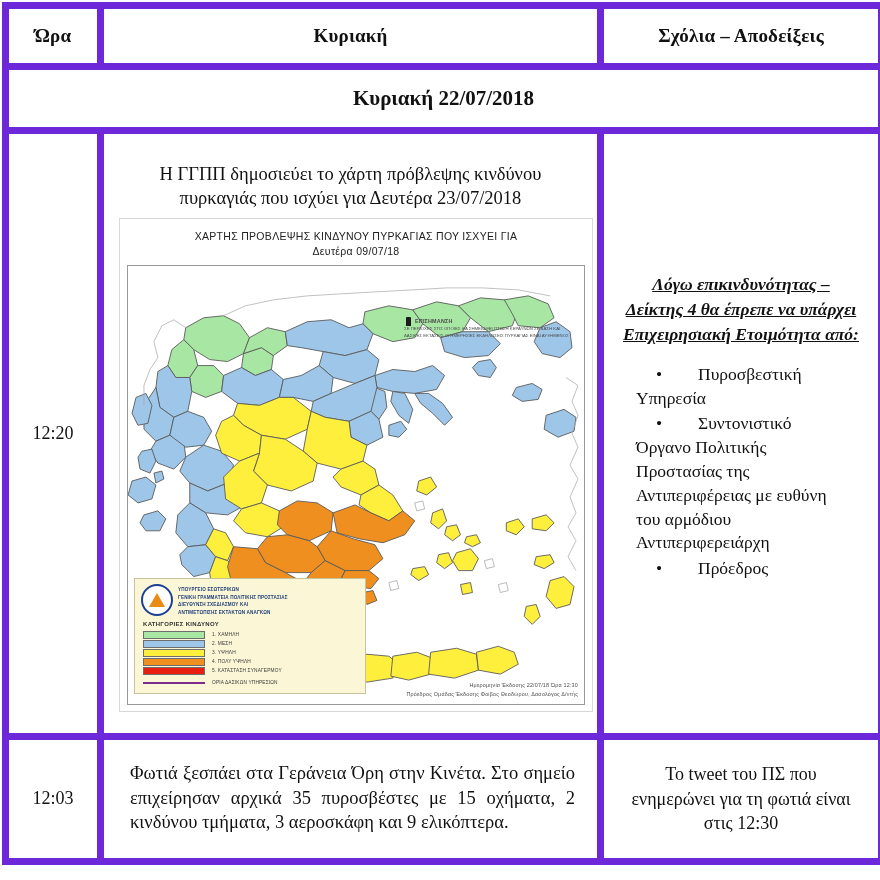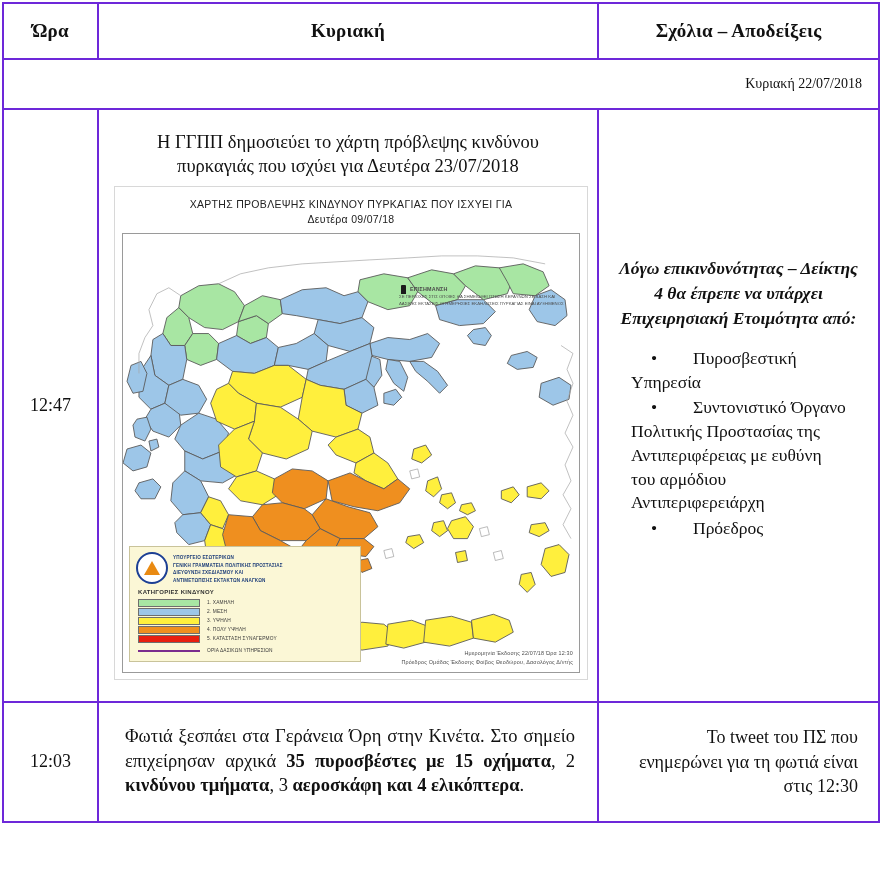--- a/index.html
+++ b/index.html
@@ -11,64 +11,65 @@
   }
   .page{position:relative;width:880px;height:880px;box-sizing:border-box;}
 
   table.doc{
     width:876px;
     margin:2px 0 0 2px;
     border-collapse:collapse;
     table-layout:fixed;
   }
   table.doc td, table.doc th{
-    border:2px solid #6d28d9;
+    border:7px solid #6d28d9;
     vertical-align:middle;
     padding:16px;
     background:#fff;
   }
   .col-time{width:95px;}
   .col-event{width:500px;}
   .col-notes{width:281px;}
 
   .hdr{
     text-align:center;
     font-weight:bold;
     font-size:19px;
     padding:8px 4px 9px 4px;
     letter-spacing:.2px;
   }
 
   .dayrow{
-    text-align:right;
-    font-weight:normal;
-    font-size:14px;
+    text-align:center;
+    font-weight:bold;
+    font-size:21px;
     padding:12px 4px 14px 4px;
   }
 
   .time-cell{
     text-align:center;
     font-size:18px;
     vertical-align:middle;
   }
 
   .event-cell{padding:6px 8px 8px 8px;vertical-align:top;}
   .notes-cell{padding:8px 10px 10px 12px;vertical-align:top;}
 
   .event-head{
     text-align:center;
     font-size:18.5px;
     line-height:1.32;
-    margin:4px 6px 8px 6px;
+    margin:12px 6px 8px 6px;
   }
 
   .notes-head{
     text-align:center;
     font-weight:bold;
     font-style:italic;
+    text-decoration:underline;
     font-size:17.5px;
     line-height:1.42;
     margin:2px 2px 8px 2px;
   }
 
   ul.notes-list{
     list-style:none;
     margin:16px;padding:0;
   }
   ul.notes-list > li{
@@ -86,24 +87,24 @@
     padding-left:20px;
     box-sizing:border-box;
   }
 
   .evt-text{
     font-size:18.5px;
     line-height:1.34;
     text-align:justify;
     padding:4px 6px 6px 10px;
   }
-  .evt-text b{font-weight:bold;}
+  .evt-text b{font-weight:normal;}
 
   .notes-plain{
-    text-align:right;
+    text-align:center;
     font-size:18px;
     line-height:1.36;
     padding:6px 4px;
   }
 
   
   .map-box{
     width:472px;
     margin:4px auto 6px auto;
     background:#ffffff;
@@ -199,21 +200,21 @@
         <th class="hdr">Κυριακή</th>
         <th class="hdr">Σχόλια – Αποδείξεις</th>
       </tr>
     </thead>
     <tbody>
       <tr>
         <td class="dayrow" colspan="3">Κυριακή 22/07/2018</td>
       </tr>
 
       <tr>
-        <td class="time-cell">12:47</td>
+        <td class="time-cell">12:20</td>
 
         <td class="event-cell">
           <div class="event-head">Η ΓΓΠΠ δημοσιεύει το χάρτη πρόβλεψης κινδύνου πυρκαγιάς που ισχύει για Δευτέρα 23/07/2018</div>
 
           <div class="map-box">
             <div class="map-title">
               <div>ΧΑΡΤΗΣ ΠΡΟΒΛΕΨΗΣ ΚΙΝΔΥΝΟΥ ΠΥΡΚΑΓΙΑΣ ΠΟΥ ΙΣΧΥΕΙ ΓΙΑ</div>
               <div>Δευτέρα 09/07/18</div>
             </div>
 
@@ -377,21 +378,21 @@
             <li><span class="bul">•</span><span>Συντονιστικό Όργανο Πολιτικής Προστασίας της Αντιπεριφέρειας με ευθύνη του αρμόδιου Αντιπεριφερειάρχη</span></li>
             <li><span class="bul">•</span><span>Πρόεδρος</span></li>
           </ul>
         </td>
       </tr>
 
 
       <tr>
         <td class="time-cell">12:03</td>
         <td class="event-cell">
-          <div class="evt-text"><span>Φωτιά ξεσπάει στα Γεράνεια Όρη στην Κινέτα. Στο σημείο επιχείρησαν αρχικά </span><b>35 πυροσβέστες με 15 οχήματα</b><span>, 2 </span><b>κινδύνου τμήματα</b><span>, 3 </span><b>αεροσκάφη και 4 ελικόπτερα</b><span>.</span></div>
+          <div class="evt-text"><span>Φωτιά ξεσπάει στα Γεράνεια Όρη στην Κινέτα. Στο σημείο επιχείρησαν αρχικά </span><b>35 πυροσβέστες με 15 οχήματα</b><span>, 2 </span><b>κινδύνου τμήματα</b><span>, 3 </span><b>αεροσκάφη και 9 ελικόπτερα</b><span>.</span></div>
         </td>
         <td class="notes-cell">
           <div class="notes-plain">Το tweet του ΠΣ που ενημερώνει για τη φωτιά είναι στις 12:30</div>
         </td>
       </tr>
     </tbody>
   </table>
 
 </div>
 

